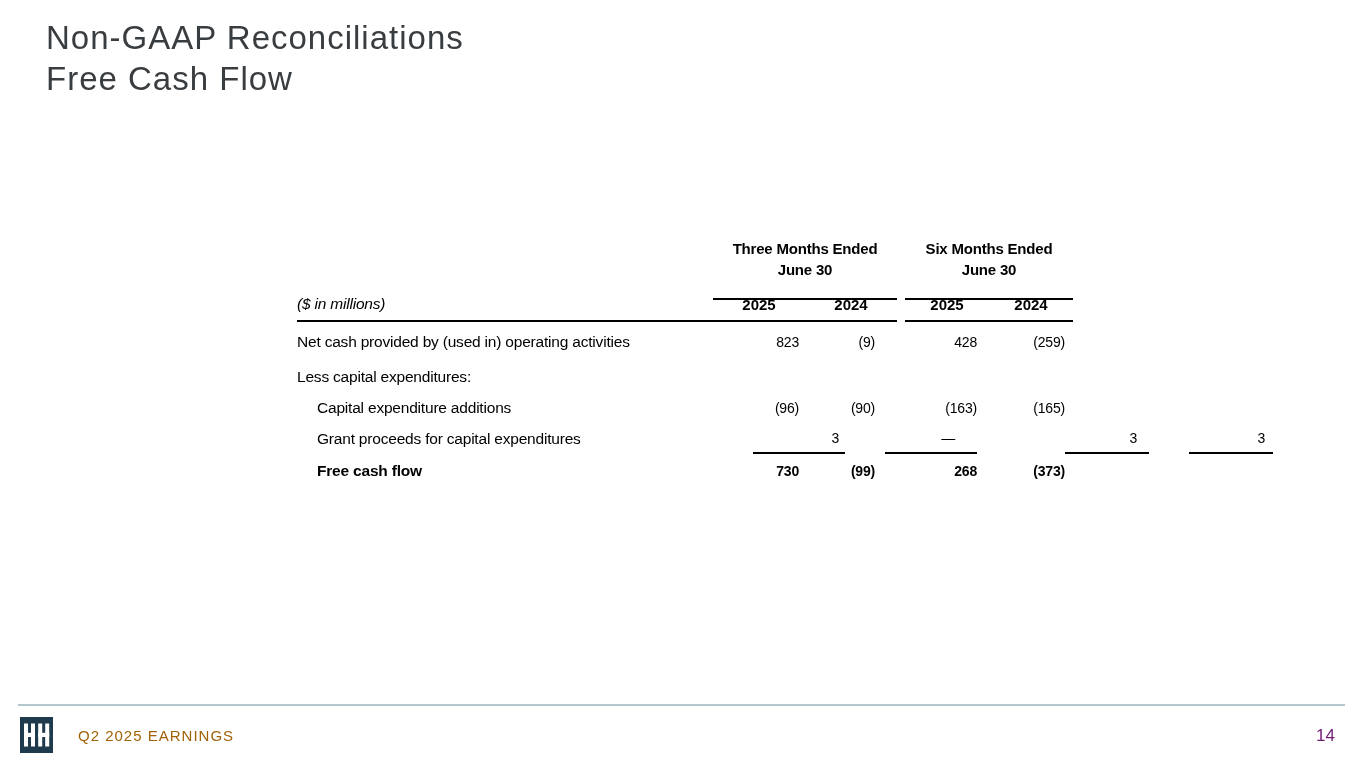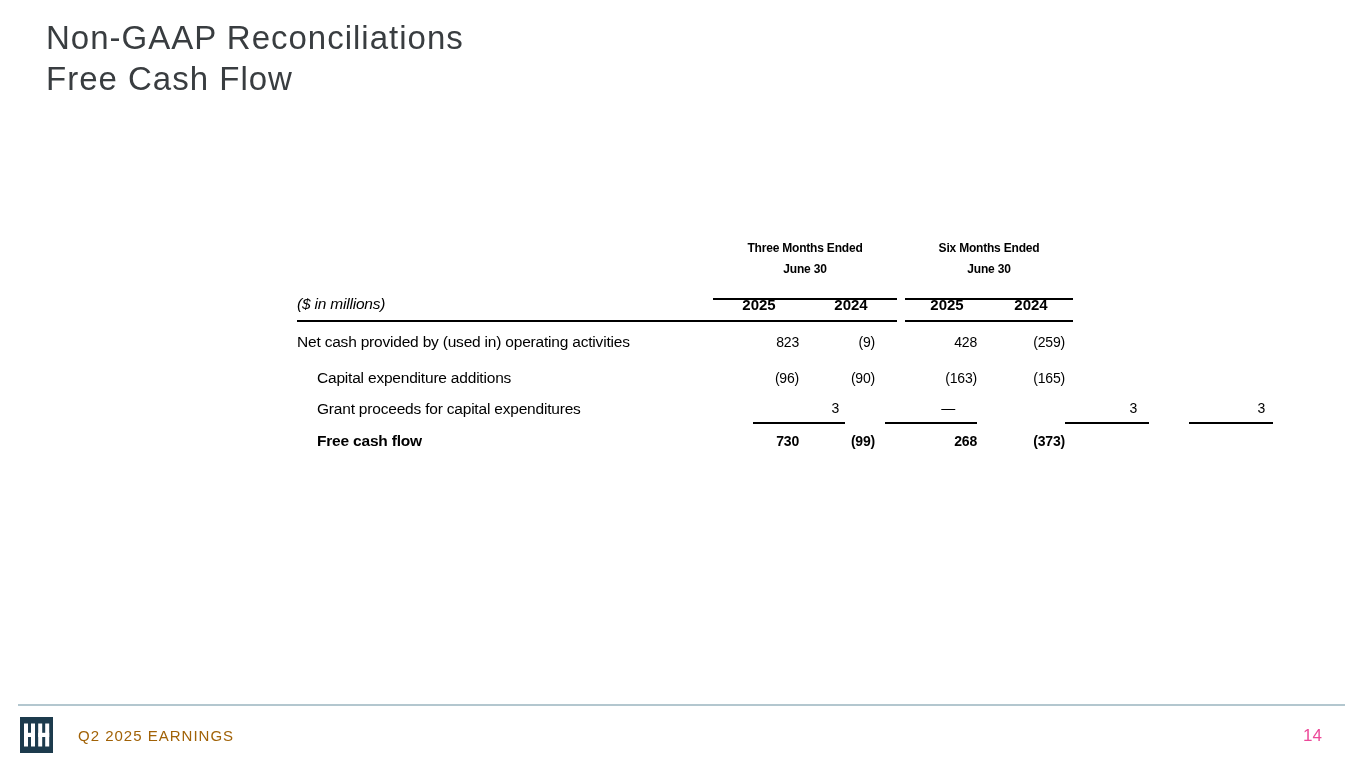--- a/index.html
+++ b/index.html
@@ -25,21 +25,21 @@
   .lbl { font-size: 15.5px; letter-spacing: -0.2px; }
   .indent { padding-left: 20px; text-align: right; }
   .num { justify-content: flex-end; font-size: 14px; letter-spacing: -0.2px; }
   .num.c1 { padding-right: 6px; }
   .num.c2 { padding-right: 22px; }
   .num.c3 { padding-right: 12px; }
   .num.c4 { padding-right: 8px; }
 
   .grp {
     flex-direction: column; justify-content: flex-end;
-    font-weight: bold; font-size: 12px; line-height: 21px; text-align: center;
+    font-weight: bold; font-size: 15px; line-height: 21px; text-align: center;
     padding-bottom: 18px; letter-spacing: -0.2px;
   }
   .grp > div { width: 100%; }
 
   .r-years { height: 34px; }
   .yr { justify-content: center; font-weight: bold; font-size: 15px; }
   .unit { font-style: italic; }
 
   .r-net   { height: 40px; }
   .r-less  { height: 30px; }
@@ -52,21 +52,21 @@
 
   
   .accent-line { position: absolute; left: 18px; top: 704px; width: 1327px; height: 2px; }
   .logo { position: absolute; left: 20px; top: 717px; width: 33px; height: 36px; }
   .footer-label {
     position: absolute; left: 78px; top: 727px;
     font-size: 15px; letter-spacing: 1px; color: #5c6a76;
   }
   .page-number {
     position: absolute; left: 1303px; top: 726px; width: 32px;
-    font-size: 17px; color: #ec4899; text-align: left;
+    font-size: 17px; color: #701a75; text-align: right;
   }
 </style>
 </head>
 <body>
 
 <div class="slide">
 
   <div class="title">
     <div>Non-GAAP Reconciliations</div>
     <div>Free Cash Flow</div>
@@ -98,20 +98,28 @@
 
     <div class="trow r-net">
       <div class="cell lbl">Net cash provided by (used in) operating activities</div>
       <div class="cell num c1">823</div>
       <div class="cell num c2">(9)</div>
       <div class="cell"></div>
       <div class="cell num c3">428</div>
       <div class="cell num c4">(259)</div>
     </div>
 
+    <div class="trow r-less">
+      <div class="cell lbl">Less capital expenditures:</div>
+      <div class="cell num c1"></div>
+      <div class="cell num c2"></div>
+      <div class="cell"></div>
+      <div class="cell num c3"></div>
+      <div class="cell num c4"></div>
+    </div>
 
     <div class="trow r-capex">
       <div class="cell lbl indent">Capital expenditure additions</div>
       <div class="cell num c1">(96)</div>
       <div class="cell num c2">(90)</div>
       <div class="cell"></div>
       <div class="cell num c3">(163)</div>
       <div class="cell num c4">(165)</div>
     </div>
 

